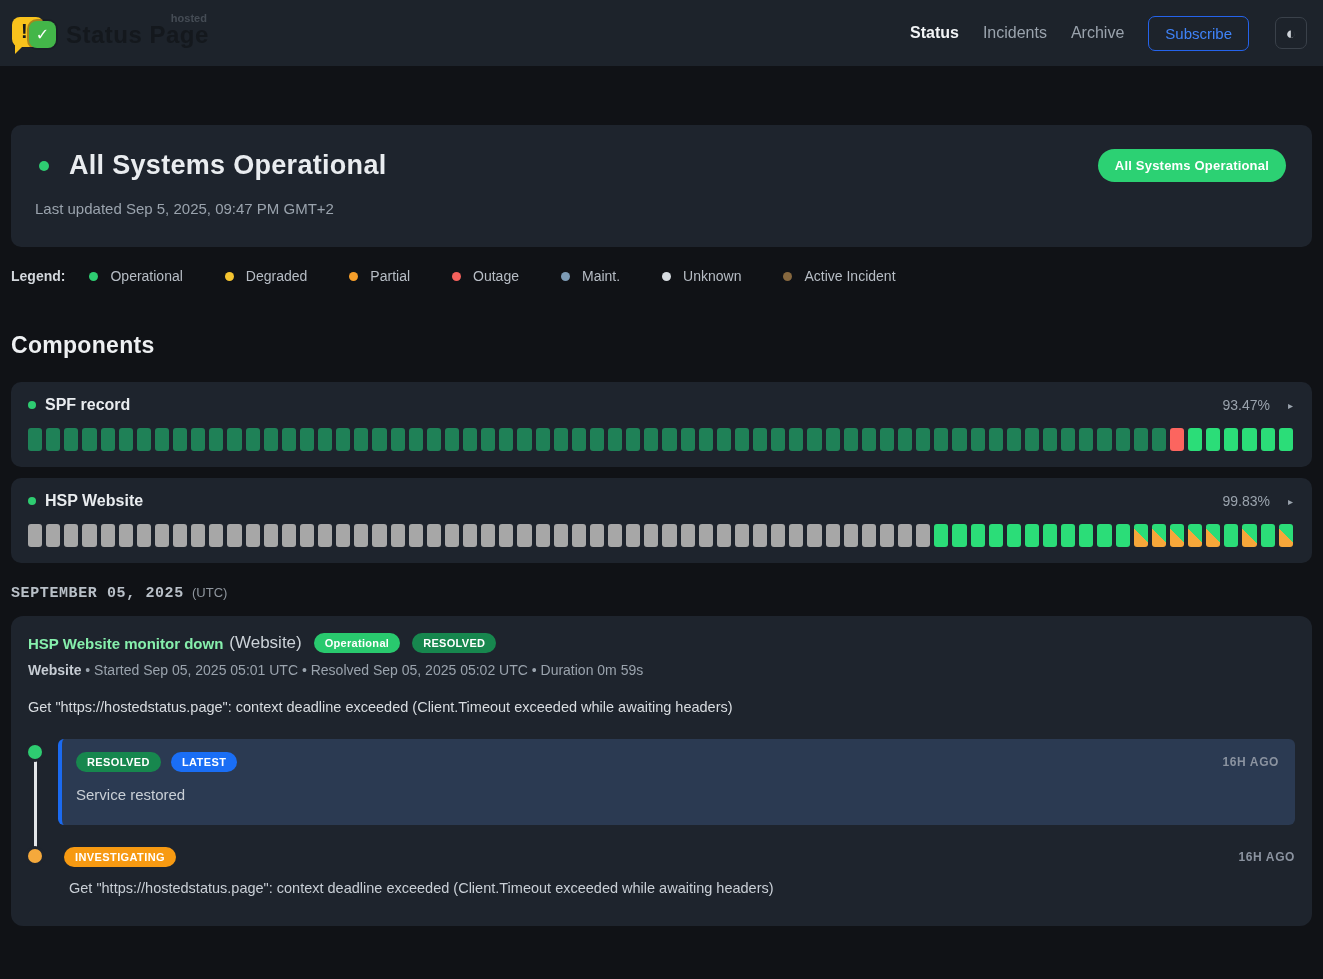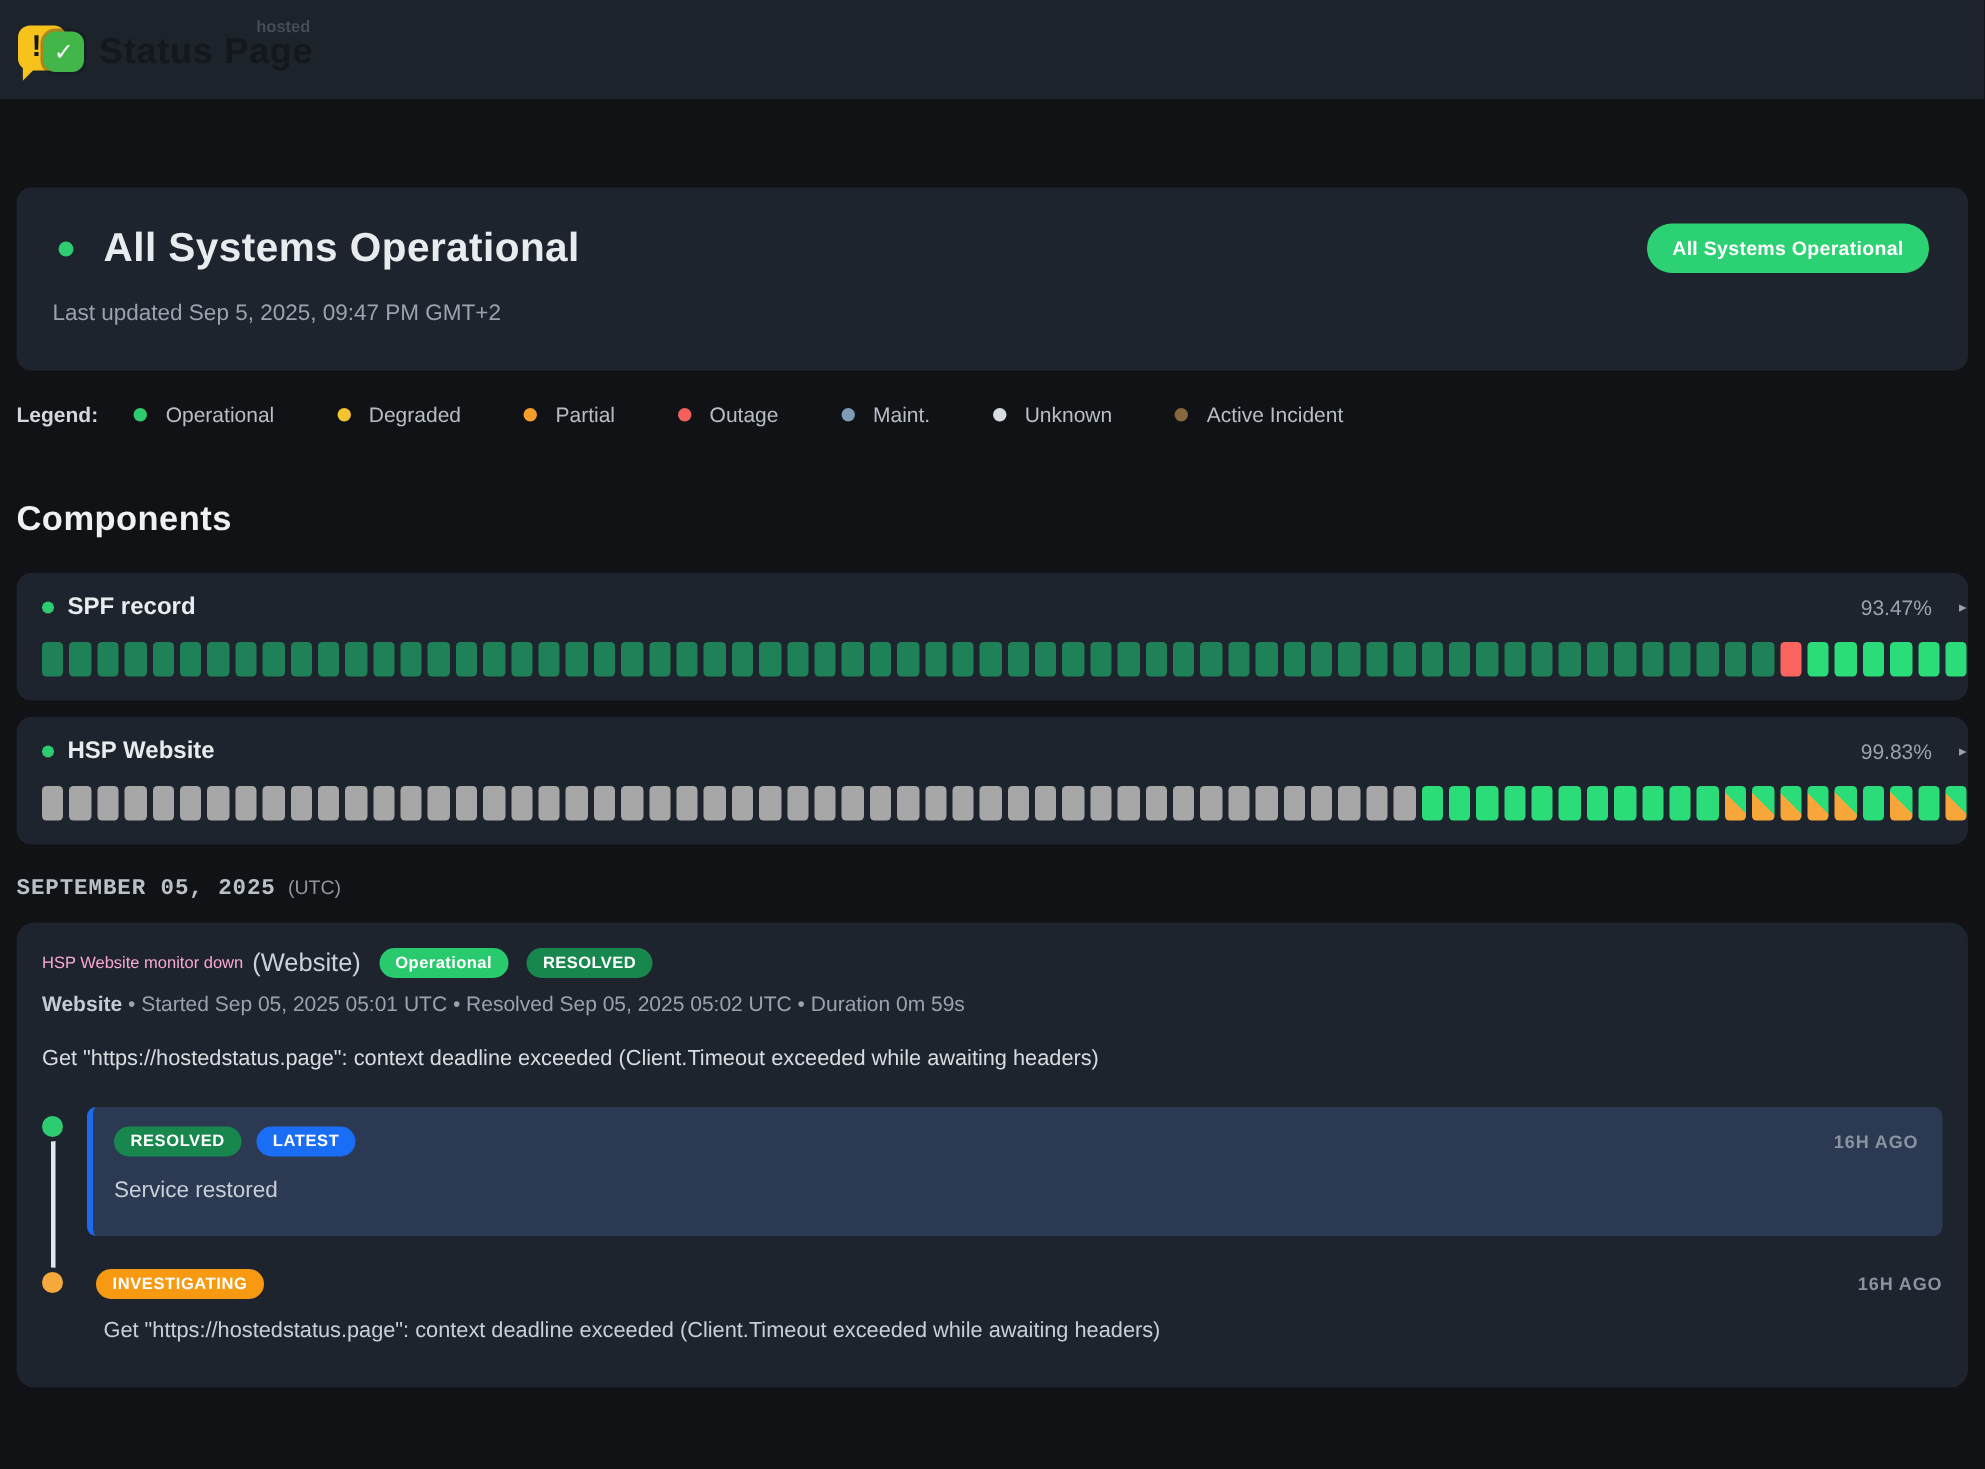--- a/index.html
+++ b/index.html
@@ -70,40 +70,40 @@
   
   .legend { display:flex; align-items:center; margin-top:21px; font-size:14px; }
   .legend-label { font-weight:700; color:#d3d7dc; margin-right:24px; }
   .legend-items { display:flex; align-items:center; gap:42px; }
   .legend-item { display:flex; align-items:center; gap:12px; color:#b7bdc5; }
   .legend-dot { width:9px; height:9px; border-radius:50%; flex:none; }
   
   .section-heading { margin-top:48px; font-size:23px; font-weight:600; color:#eef0f2; letter-spacing:.3px; }
   .component-card {
     margin-top:23px; background:#1e242d; border-radius:10px;
-    padding:14px 1px 16px 17px;
+    padding:14px 19px 16px 17px;
   }
   .component-card + .component-card { margin-top:11px; }
   .component-row { display:flex; align-items:center; cursor:pointer; }
   .component-dot { width:8px; height:8px; border-radius:50%; margin-right:9px; flex:none; }
   .component-name { font-size:16px; font-weight:600; color:#e9ecef; }
   .component-uptime { margin-left:auto; font-size:14px; color:#9aa3ad; }
   .expand-arrow { margin-left:18px; font-size:10px; color:#9aa3ad; }
   .bars { display:flex; gap:4px; margin-top:14px; }
   .bar { flex:1; height:23px; border-radius:3px; }
   
   .date-heading { margin-top:20px; font-size:15px; }
   .date-main { font-weight:700; color:#b9c0c8; letter-spacing:.6px;font-family:Liberation Mono, monospace; }
   .date-suffix { font-size:13px; color:#8f969e; margin-left:4px; }
   .incident-card {
     margin-top:14px; background:#1e242d; border-radius:12px;
     padding:17px 17px 30px 17px;
   }
   .incident-title-row { display:flex; align-items:center; flex-wrap:wrap; }
-  .incident-title { font-size:11px; font-weight:400; color:#f9a8d4; text-decoration:none; cursor:pointer; }
+  .incident-title { font-size:15px; font-weight:700; color:#86efac; text-decoration:none; cursor:pointer; }
   .incident-suffix { font-size:17px; color:#ccd2d8; margin-left:6px; }
   .pill {
     color:#fff; font-size:11px; font-weight:700; letter-spacing:.3px;
     padding:4px 11px; border-radius:11px; margin-left:12px; white-space:nowrap;
   }
   .incident-meta { margin-top:9px; font-size:14px; color:#9aa3ad; }
   .incident-meta .meta-component { color:#c6ccd3; font-weight:600; }
   .incident-desc { margin-top:21px; font-size:14.5px; color:#d8dce0; }
   
   .timeline { position:relative; margin-top:24px; }
@@ -139,20 +139,31 @@
       <div class="bubble">
           <span class="excl">!</span>
         </div>
       <div class="check-box">✓</div>
     </div>
     <div class="brand-wrap">
       <span class="brand-sup">hosted</span>
       <span class="brand-name">Status Page</span>
     </div>
   </div>
+  <nav class="main-nav">
+    <div id="nav-links" style="display:flex;align-items:center;gap:24px;">
+        <a class="nav-link active">Status</a>
+        <a class="nav-link">Incidents</a>
+        <a class="nav-link">Archive</a>
+      </div>
+    <button class="subscribe-btn">Subscribe</button>
+    <button class="theme-toggle">
+        <span>◐</span>
+      </button>
+  </nav>
 </header>
 
 <main class="container">
 
   <section class="status-card">
     <div class="status-row">
       <span class="status-dot" style="background: rgb(46, 204, 113);"></span>
       <h1 class="status-title">All Systems Operational</h1>
       <span class="status-badge" style="background: rgb(44, 209, 115);">All Systems Operational</span>
     </div>

